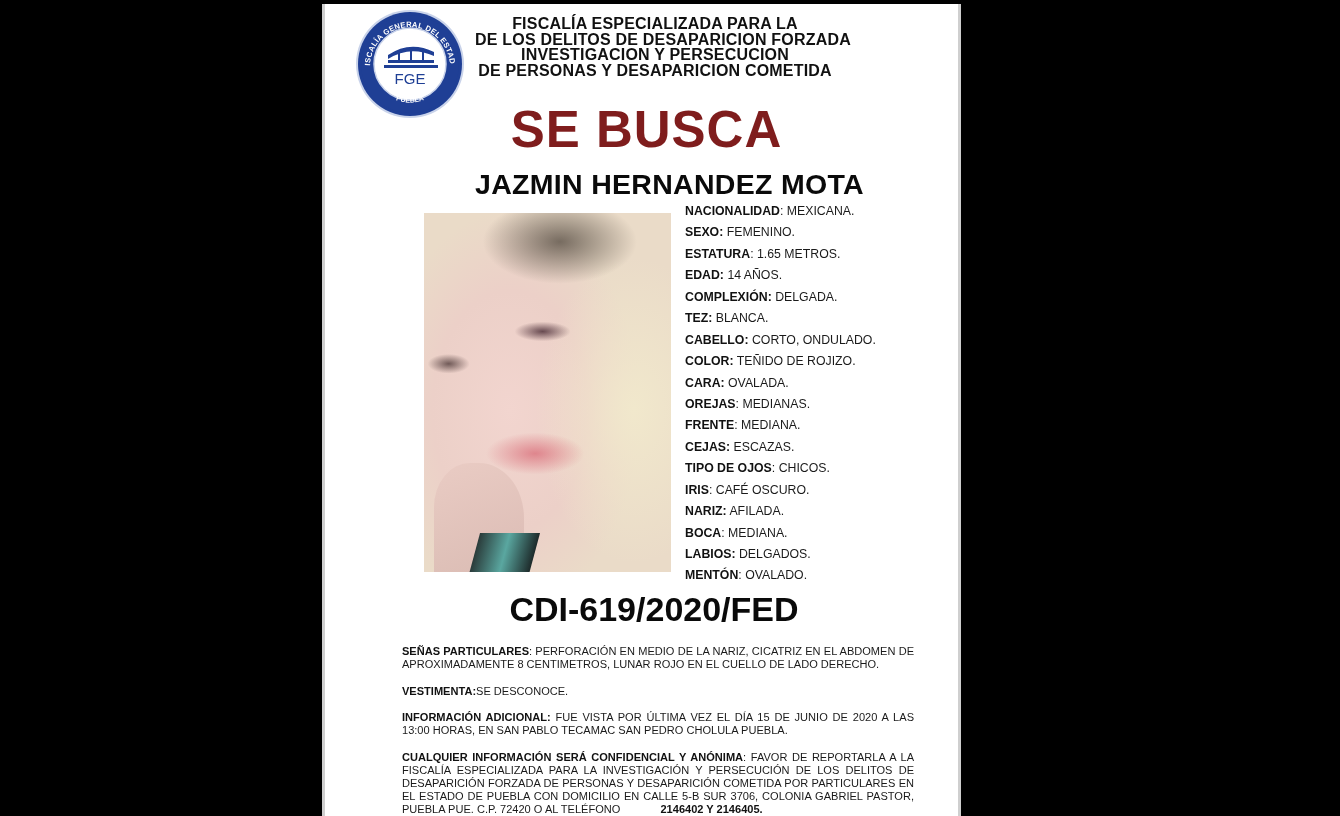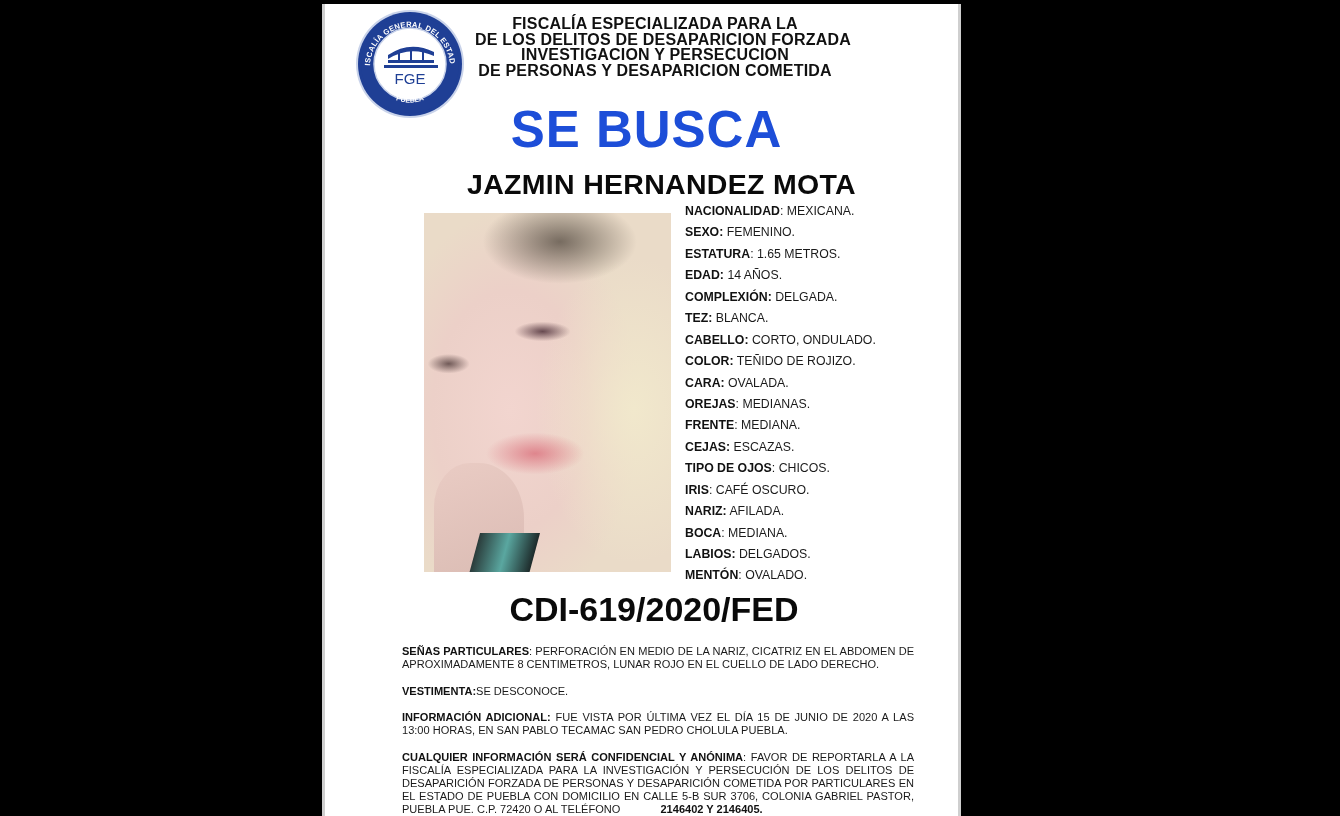--- a/index.html
+++ b/index.html
@@ -2,22 +2,22 @@
 <html><head>
 <meta charset="utf-8">
 <style>
   html, body { margin:0; padding:0; }
   body { width:1340px; height:816px; background:#000; position:relative; overflow:hidden; font-family:"Liberation Sans", sans-serif; }
   .page { position:absolute; left:322px; top:4px; width:639px; height:830px; background:#fff; border-left:3px solid #cfcfcf; border-right:3px solid #cfcfcf; box-sizing:border-box; }
   .logo { position:absolute; left:33px; top:8px; width:104px; height:104px; border-radius:50%; background:#1f3f95; box-shadow:0 0 0 2px #c9d3ea; }
   .logo svg { position:absolute; left:0; top:0; }
   .header-text { position:absolute; left:150px; top:12px; width:360px; text-align:center; font-weight:bold; font-size:16px; line-height:15.6px; color:#111; letter-spacing:0.2px; }
   .header-text div { white-space:nowrap; }
-  .title { position:absolute; left:0; width:100%; top:96px; text-align:center; font-weight:bold; font-size:51px; letter-spacing:1px; color:#1d4ed8; padding-left:10px; box-sizing:border-box; }
-  .name { position:absolute; left:0; width:100%; top:164px; text-align:center; font-weight:bold; font-size:28.5px; color:#0a0a0a; padding-left:40px; box-sizing:border-box; letter-spacing:0.3px; }
+  .title { position:absolute; left:0; width:100%; top:96px; text-align:center; font-weight:bold; font-size:51px; letter-spacing:1px; color:#7f1d1d; padding-left:10px; box-sizing:border-box; }
+  .name { position:absolute; left:8px; width:100%; top:164px; text-align:center; font-weight:bold; font-size:28.5px; color:#0a0a0a; padding-left:40px; box-sizing:border-box; letter-spacing:0.3px; }
   .photo { position:absolute; left:99px; top:209px; width:247px; height:359px; overflow:hidden;
     background:
       radial-gradient(ellipse 70px 30px at 45% 67%, rgba(220,120,130,0.85), rgba(220,120,130,0) 70%),
       radial-gradient(ellipse 40px 14px at 48% 33%, rgba(70,40,50,0.8), rgba(0,0,0,0) 70%),
       radial-gradient(ellipse 30px 14px at 10% 42%, rgba(60,40,40,0.7), rgba(0,0,0,0) 70%),
       radial-gradient(ellipse 110px 60px at 55% 8%, rgba(90,80,70,0.8), rgba(0,0,0,0) 70%),
       radial-gradient(ellipse 140px 220px at 85% 55%, #f1e8cc, rgba(241,232,204,0) 70%),
       radial-gradient(ellipse 130px 200px at 35% 55%, #f2d5cf, #ecd0c8 60%, #eadbc8 100%);
   }
   .photo .hand { position:absolute; left:10px; top:250px; width:90px; height:110px; border-radius:40% 50% 0 0; background:linear-gradient(160deg,#e9cbc3,#d9b9b2); opacity:0.9; }

